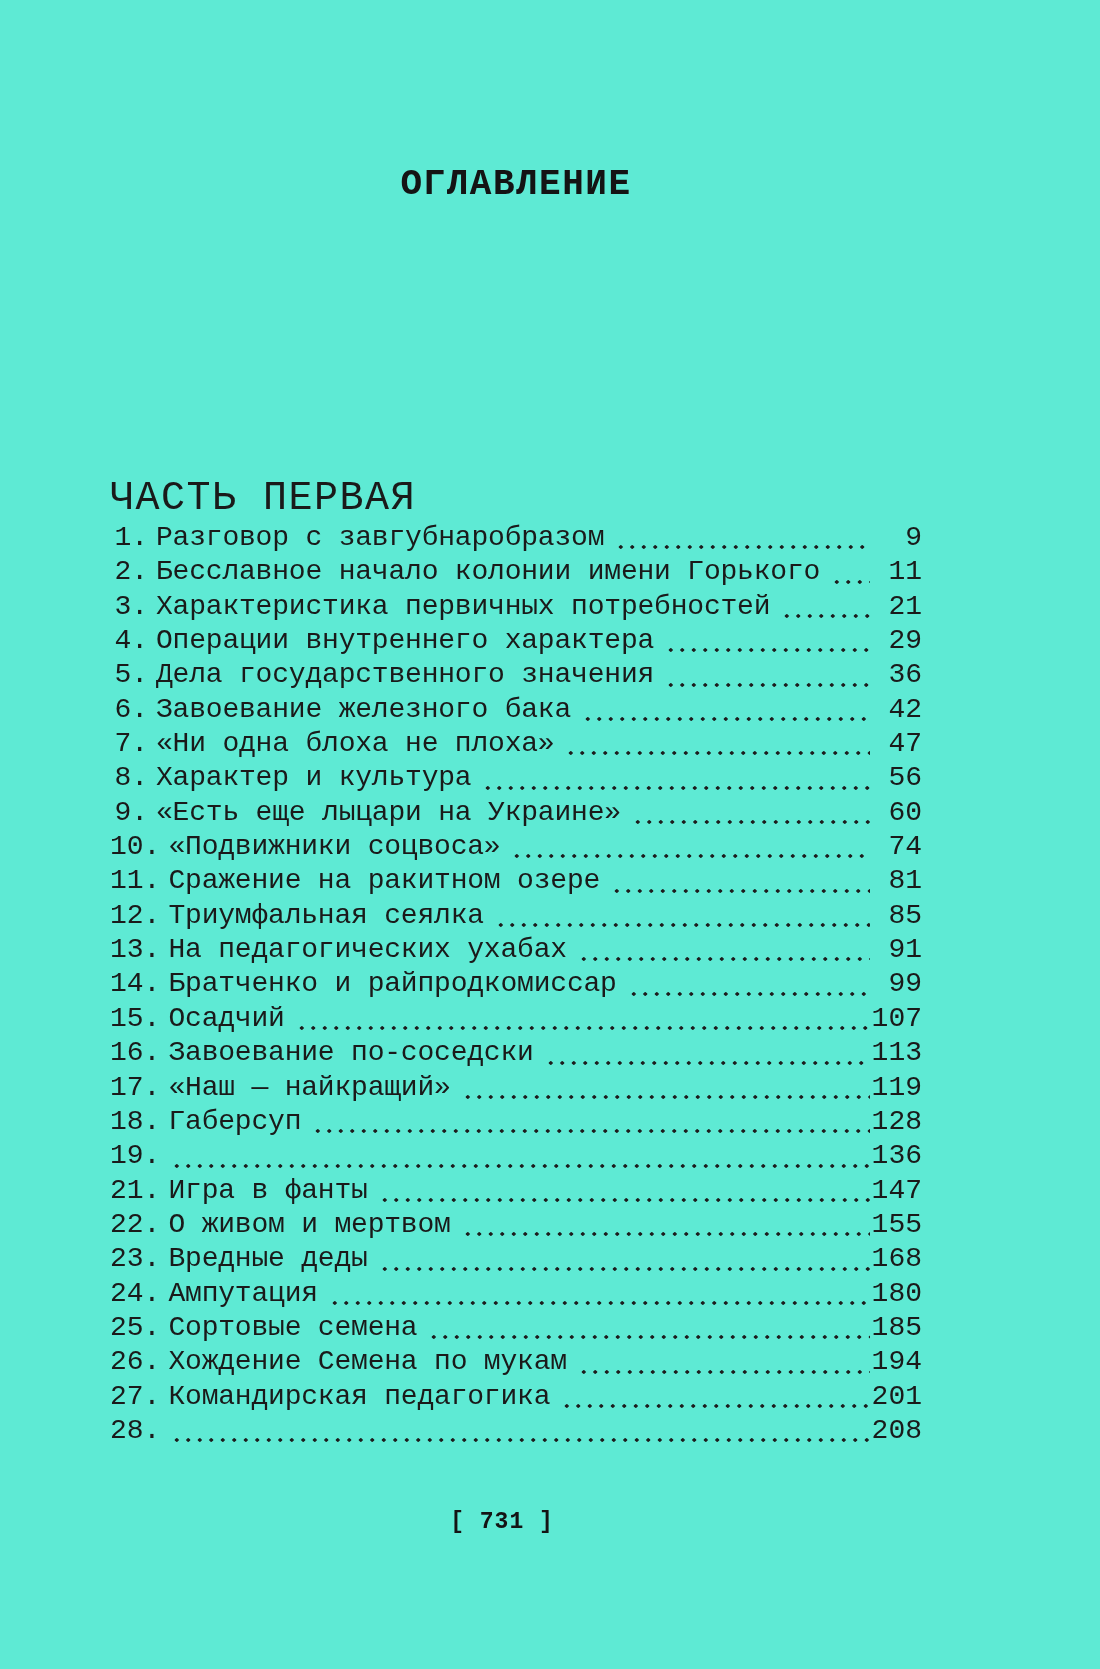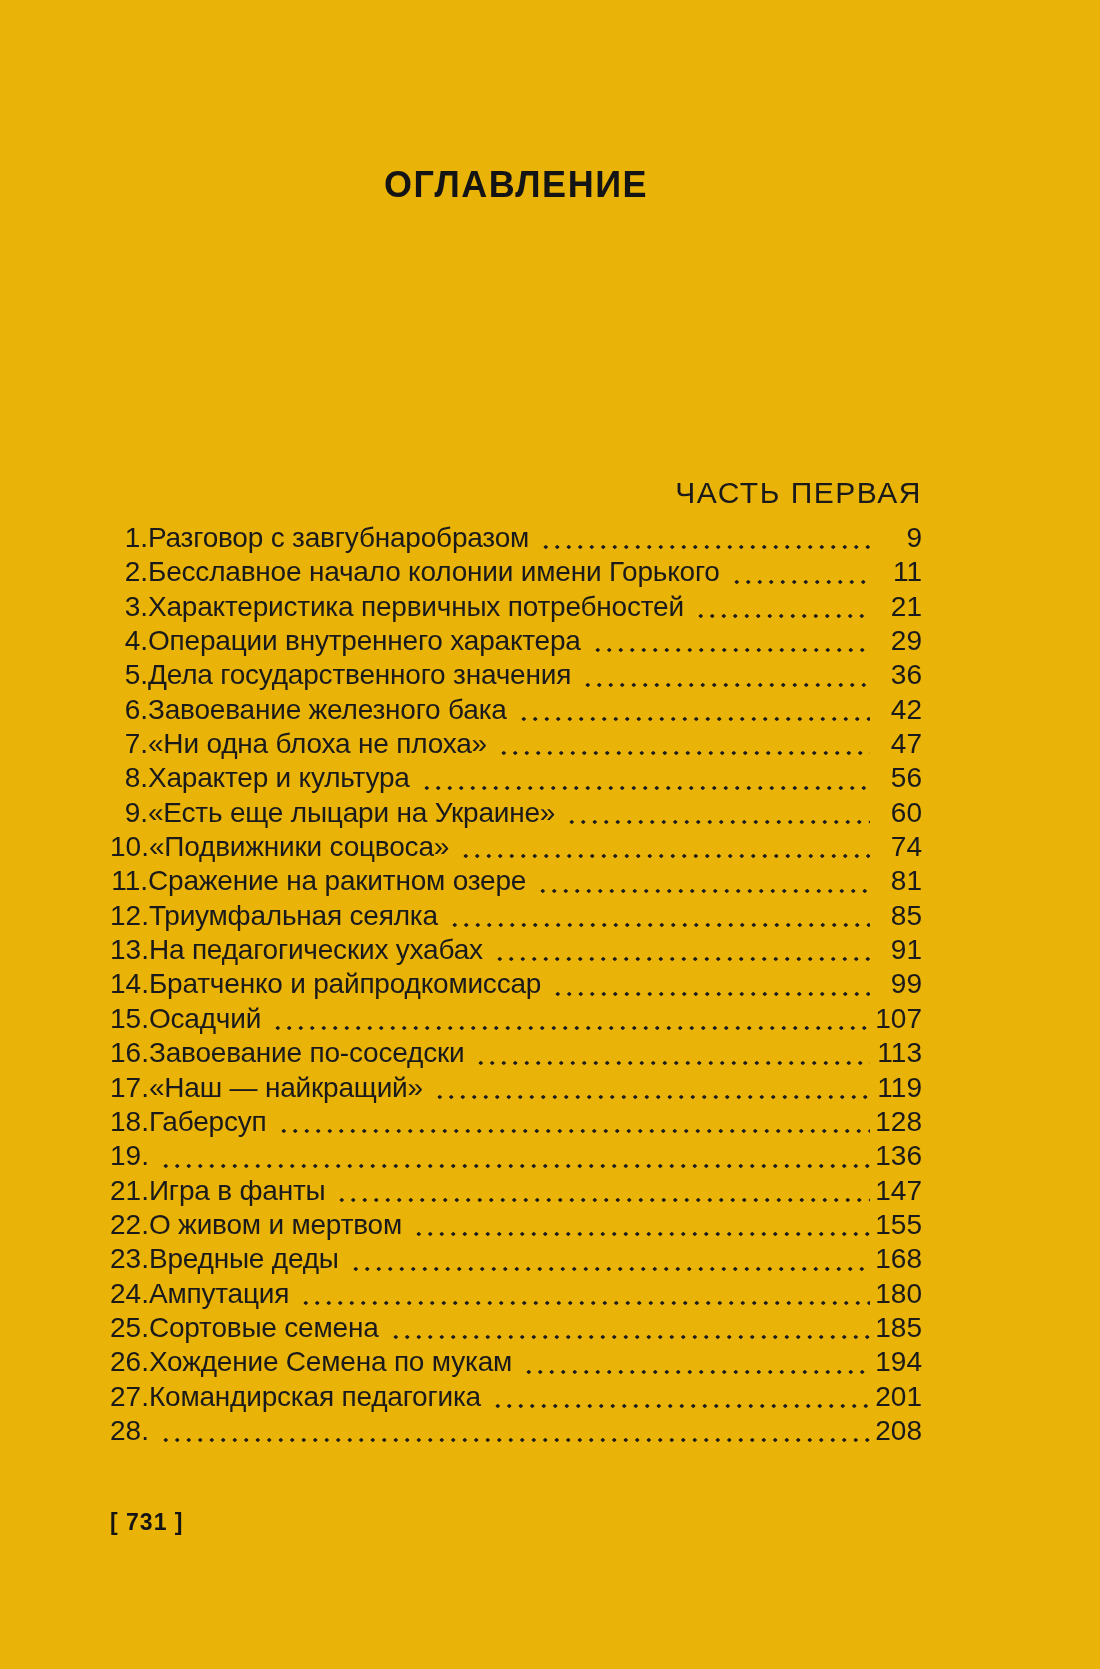--- a/index.html
+++ b/index.html
@@ -4,45 +4,45 @@
 <style>
   html, body {
     margin: 0;
     padding: 0;
     background: #ffffff;
   }
   .page {
     position: relative;
     width: 1100px;
     height: 1669px;
-    background: #eab308;
+    background: #5eead4;
     color: #161616;
-    font-family: Liberation Sans, sans-serif;
+    font-family: Liberation Mono, monospace;
     overflow: hidden;
   }
   .book-title {
     position: absolute;
     top: 164px;
     left: 110px;
     width: 812px;
     margin: 0;
     text-align: center;
     font-size: 36px;
     font-weight: bold;
     letter-spacing: 1.5px;
     color: #141414;
   }
   .part-heading {
     position: absolute;
     top: 476px;
     left: 110px;
     width: 812px;
     margin: 0;
-    text-align: right;
-    font-size: 30px;
+    text-align: left;
+    font-size: 40px;
     font-weight: normal;
     letter-spacing: 1.5px;
     color: #1a1a1a;
   }
   .toc {
     position: absolute;
     top: 521px;
     left: 110px;
     width: 812px;
     margin: 0;
@@ -56,41 +56,43 @@
     line-height: 34.35px;
     font-size: 28px;
     white-space: nowrap;
     color: #1a1a1a;
   }
   .num {
     flex: 0 0 38px;
     text-align: right;
   }
   .ttl {
+    margin-left: 8px;
     letter-spacing: -0.2px;
   }
   .leader {
     flex: 1 1 0;
     min-width: 18px;
     align-self: stretch;
     margin-left: 8px;
     background-image: radial-gradient(circle, #1c1c1c 1.5px, rgba(0,0,0,0) 2px);
     background-size: 11.5px 6px;
     background-repeat: repeat-x;
     background-position: 3px calc(100% - 5px);
   }
   .pg {
     flex: 0 0 52px;
     text-align: right;
   }
   .folio {
     position: absolute;
     top: 1509px;
-    left: 110px;
-    width: 812px;
+    left: 96px;
+    width: 812px;
+    text-align: center;
     font-size: 23px;
     font-weight: bold;
     letter-spacing: 1px;
     color: #141414;
   }
 </style>
 </head>
 <body>
 
 <div class="page">

